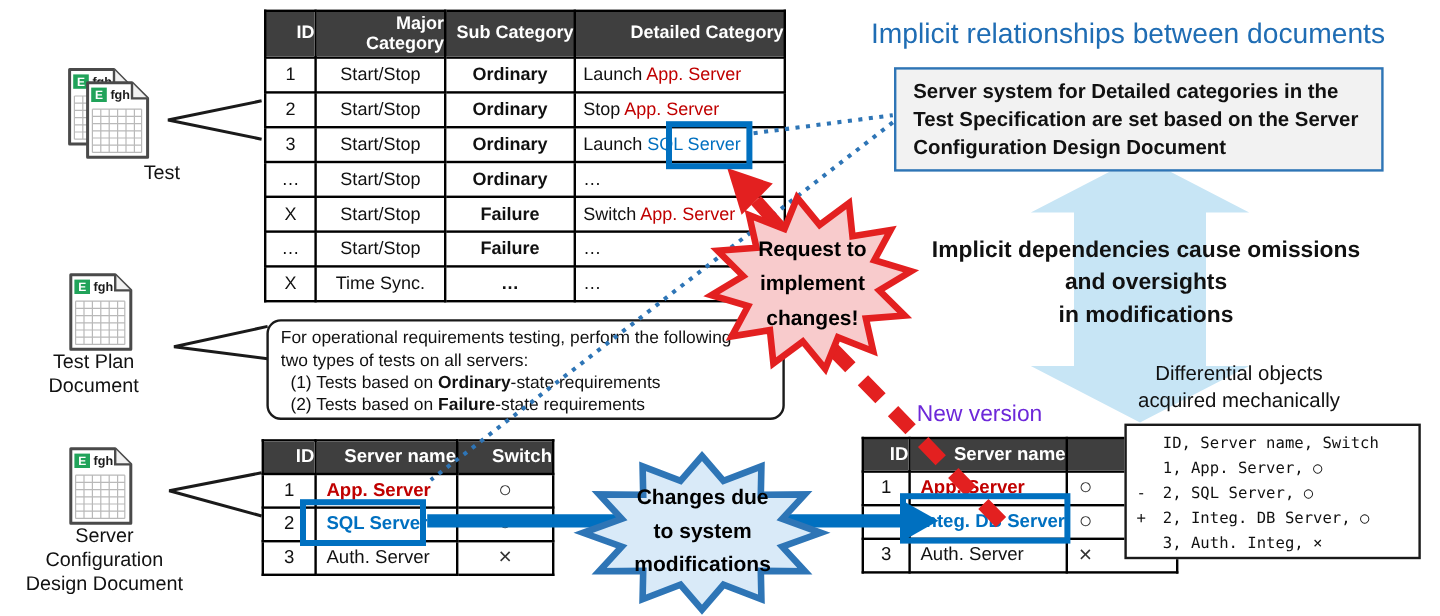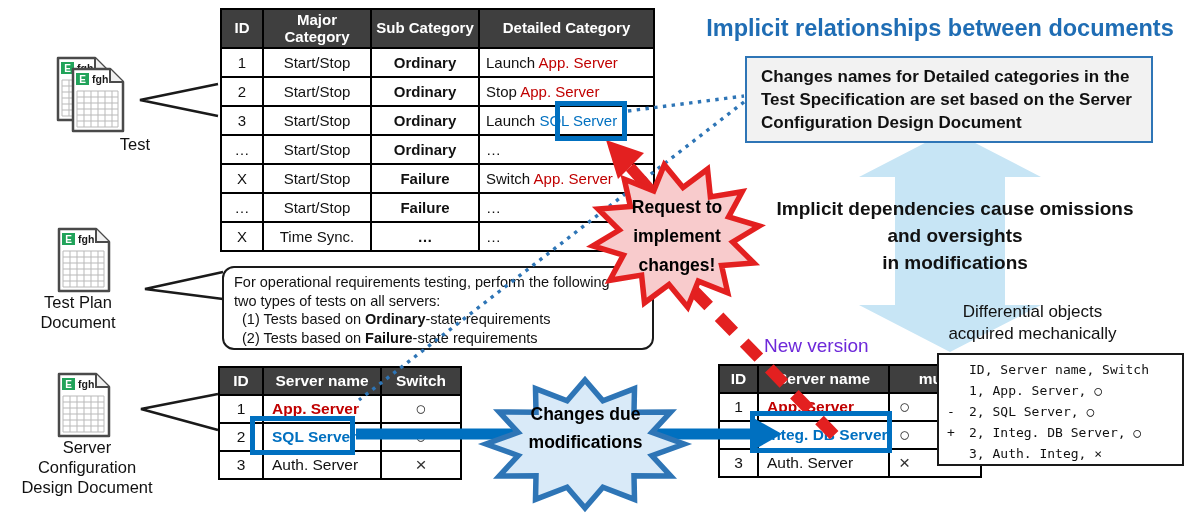--- a/index.html
+++ b/index.html
@@ -11,21 +11,21 @@
   *{margin:0;padding:0;box-sizing:border-box;}
   body{font-family:"Liberation Sans","DejaVu Sans",sans-serif;background:#fff;}
   #canvas{position:relative;width:1200px;height:513px;background:#fff;overflow:hidden;}
   .abs{position:absolute;}
   svg.layer{position:absolute;left:0;top:0;pointer-events:none;}
   #bg-svg{z-index:0;}
   #fg-svg{z-index:4;}
 
   table{border-collapse:collapse;table-layout:fixed;background:#fff;}
   th,td{border:2px solid #000;overflow:hidden;white-space:nowrap;}
-  th{background:var(--header-bg);color:#fff;font-weight:bold;font-size:15px;line-height:1.12;white-space:normal;}
+  th{background:var(--header-bg);color:#fff;font-weight:bold;font-size:15px;line-height:1.12;white-space:normal;text-align:right;}
   td{font-size:15px;color:#111;text-align:center;}
   [data-color="red"]{color:var(--red-text);}
   [data-color="blue"]{color:var(--blue);}
 
   
   #spec-table{left:220px;top:8px;z-index:1;}
   #spec-table th{height:39px;}
   #spec-table td{height:29px;}
   #spec-table td.sub{font-weight:bold;}
   #spec-table td.det{text-align:left;padding-left:6px;}
@@ -51,21 +51,21 @@
   
   #diff-panel{left:937px;top:353px;width:247px;height:113px;background:#fff;
     border:2px solid var(--ink);z-index:3;padding:4px 4px 16px 8px;
     font-family:"DejaVu Sans Mono","Liberation Mono",monospace;font-size:13px;line-height:21px;color:#111;}
   #diff-panel .dline{display:flex;white-space:pre;}
   #diff-panel .pfx{width:14px;flex:0 0 14px;}
   #diff-panel .dtx{padding-left:8px;}
 
   
   #main-title{left:690px;top:15px;width:500px;text-align:center;font-size:23.5px;
-    font-weight:bold;color:var(--blue-title);z-index:1;}
+    font-weight:normal;color:var(--blue-title);z-index:1;}
   #note-box{left:745px;top:56px;width:408px;min-height:86px;background:var(--note-bg);
     border:2.5px solid var(--blue-muted);padding:7px 10px 7px 14px;font-size:17px;
     font-weight:bold;line-height:23px;color:#111;z-index:1;}
   #impact-text{left:740px;top:195px;width:430px;text-align:center;font-size:19px;
     font-weight:bold;line-height:27px;color:#111;z-index:2;}
   #diff-caption{left:925px;top:301px;width:215px;text-align:center;font-size:17px;
     line-height:22px;color:#111;z-index:2;}
 
   
   .hlbox{border:5px solid var(--blue);background:transparent;z-index:5;}
@@ -234,21 +234,21 @@
 
   <div id="diff-panel" class="abs">
     <div class="dline"><span class="pfx"></span><span class="dtx">ID, Server name, Switch</span></div>
     <div class="dline"><span class="pfx"></span><span class="dtx">1, App. Server, ○</span></div>
     <div class="dline"><span class="pfx">-</span><span class="dtx">2, SQL Server, ○</span></div>
     <div class="dline"><span class="pfx">+</span><span class="dtx">2, Integ. DB Server, ○</span></div>
     <div class="dline"><span class="pfx"></span><span class="dtx">3, Auth. Integ, ×</span></div>
   </div>
 
   <div id="main-title" class="abs">Implicit relationships between documents</div>
-  <div id="note-box" class="abs">Changes names for Detailed categories in the Test Specification are set based on the Server Configuration Design Document</div>
+  <div id="note-box" class="abs">Server system for Detailed categories in the Test Specification are set based on the Server Configuration Design Document</div>
   <div id="impact-text" class="abs">
     <div>Implicit dependencies cause omissions</div>
     <div>and oversights</div>
     <div>in modifications</div>
   </div>
   <div id="diff-caption" class="abs">
     <div>Differential objects</div>
     <div>acquired mechanically</div>
   </div>
 
@@ -300,20 +300,21 @@
     <polygon class="star-blue" points="585.0,380.0 602.9,400.7 634.5,388.6 634.0,412.3 670.7,412.0 651.9,432.4 684.0,444.0 651.9,455.6 670.7,476.0 634.0,475.7 634.5,499.4 602.9,487.3 585.0,508.0 567.1,487.3 535.5,499.4 536.0,475.7 499.3,476.0 518.1,455.6 486.0,444.0 518.1,432.4 499.3,412.0 536.0,412.3 535.5,388.6 567.1,400.7"></polygon>
   </svg>
 
   <div id="request-text" class="abs star-text">
     <div>Request to</div>
     <div>implement</div>
     <div>changes!</div>
   </div>
   <div id="changes-text" class="abs star-text">
     <div>Changes due</div>
+    <div>to system</div>
     <div>modifications</div>
   </div>
 
   <div id="hl-box-spec" class="abs hlbox"></div>
   <div id="hl-box-old" class="abs hlbox"></div>
   <div id="hl-box-new" class="abs hlbox"></div>
 
 </div>
 
 </body></html>

